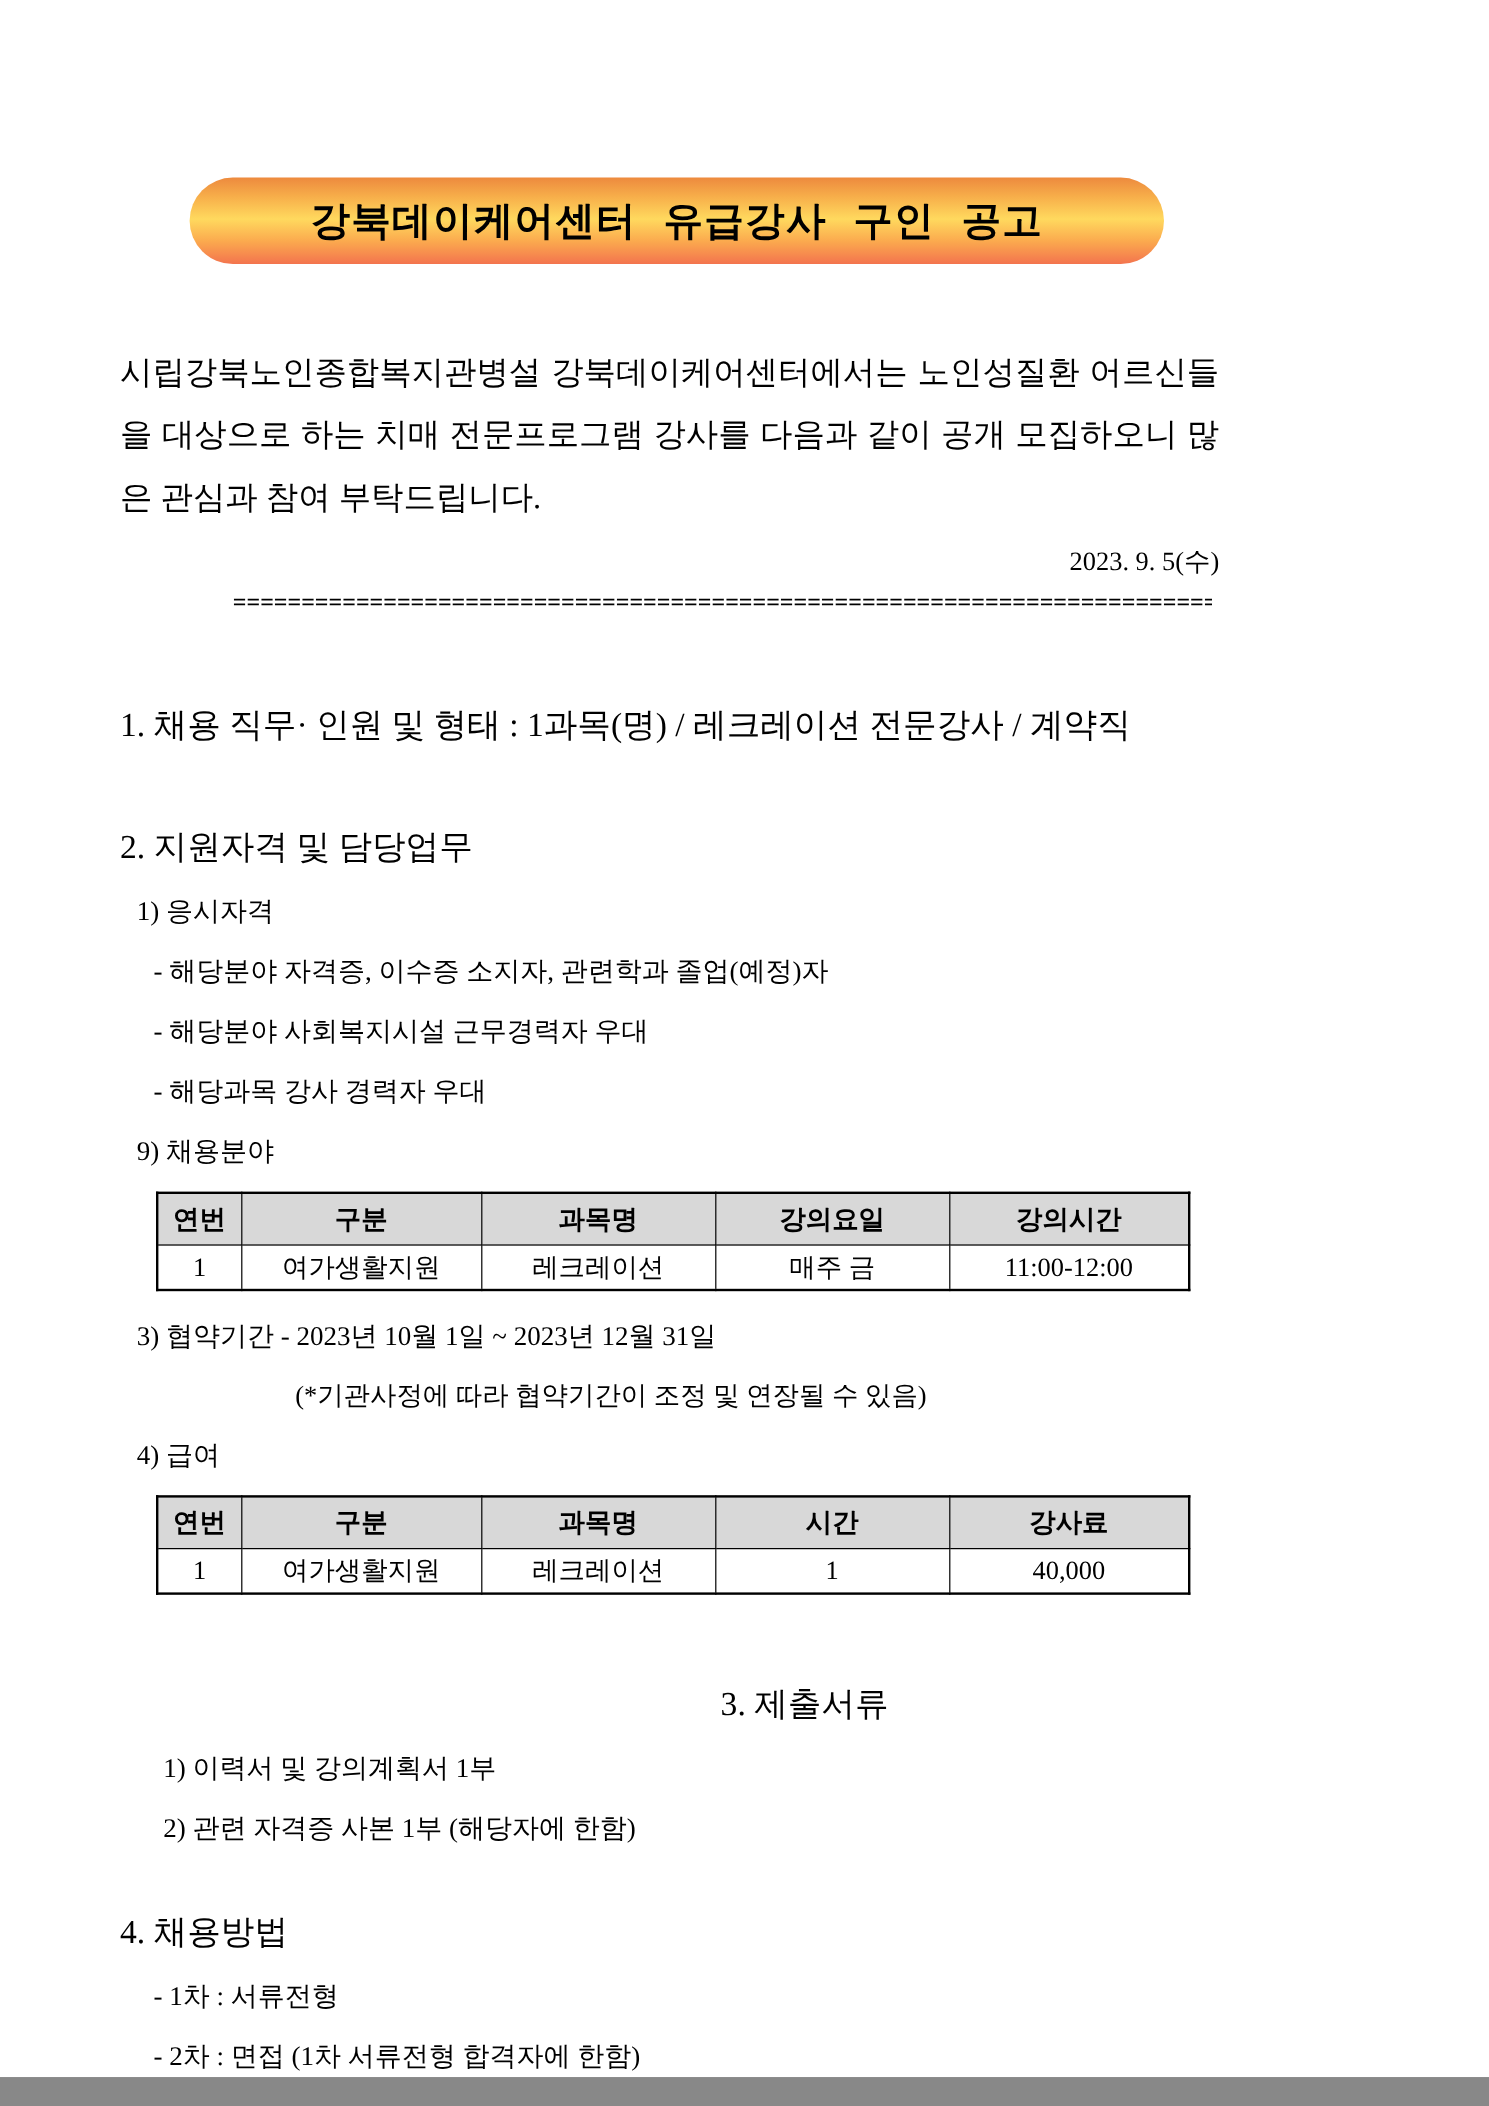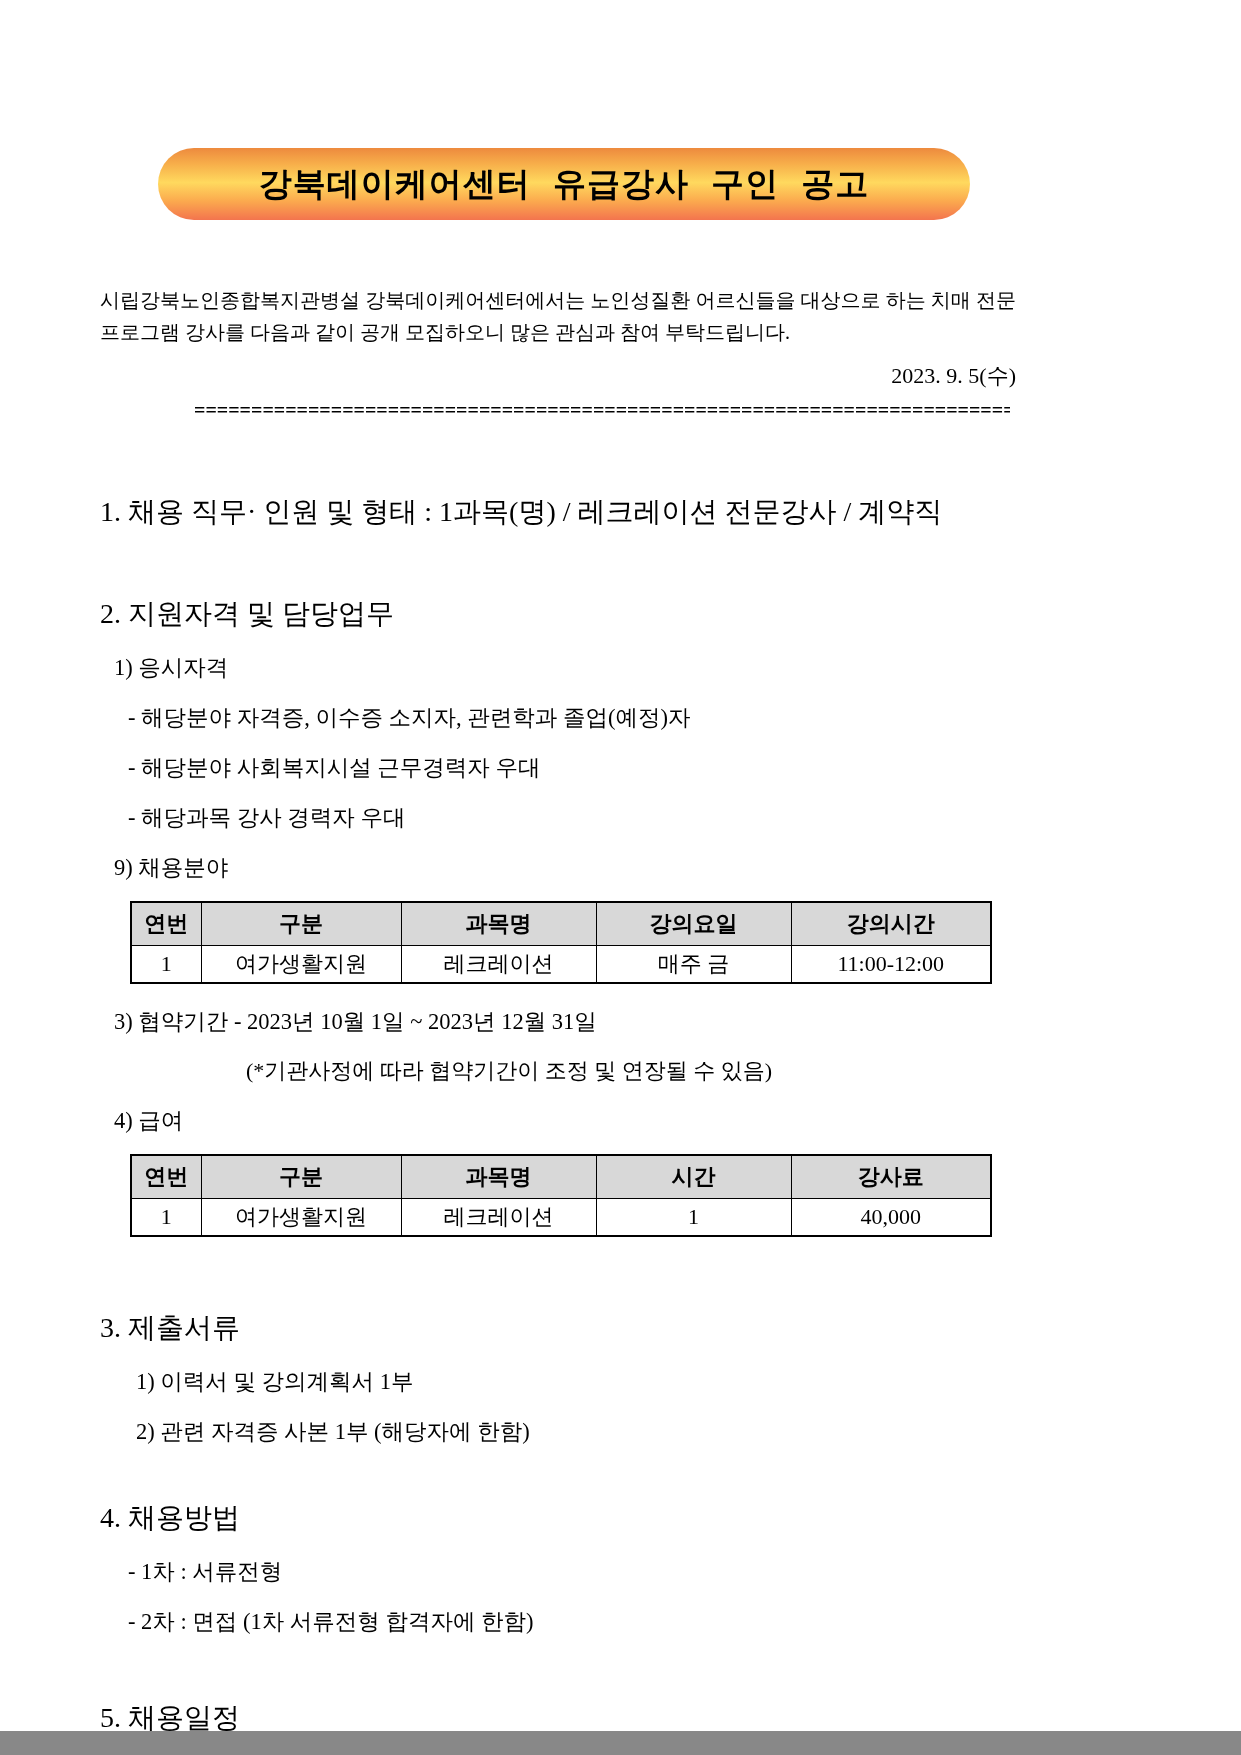--- a/index.html
+++ b/index.html
@@ -17,21 +17,21 @@
     border-radius:36px;
     background:linear-gradient(180deg,#ED8A3E 0%,#F7AE4A 22%,#FFD95E 48%,#FBA94E 74%,#F3744E 100%);
     display:flex;align-items:center;justify-content:center;
   }
   .banner-title{
     font-family:"Liberation Sans","DejaVu Sans",sans-serif;
     font-weight:bold;font-size:33px;letter-spacing:1px;word-spacing:12px;color:#000;
   }
   .intro{
     margin:64px 0 13px 100px;width:916px;
-    font-size:20px;line-height:32px;
+    font-size:27px;line-height:52px;
     text-align:justify;word-break:break-all;
   }
   .date-line{
     margin:12px 0 0 100px;width:916px;
     text-align:right;font-size:22px;
   }
   .divider{
     margin:8px 0 0 194px;width:816px;height:24px;
     font-weight:bold;font-size:20px;line-height:22px;
     white-space:nowrap;overflow:hidden;letter-spacing:0px;
@@ -131,21 +131,21 @@
     <tr>
       <td>1</td>
       <td>여가생활지원</td>
       <td>레크레이션</td>
       <td>1</td>
       <td>40,000</td>
     </tr>
   </tbody>
     </table>
 
-  <div class="h-main" style="margin-top:72px;">3. 제출서류</div>
+  <div class="h-main" style="margin-top:72px;text-align:center;">3. 제출서류</div>
   <div class="item mt-line">1) 이력서 및 강의계획서 1부</div>
   <div class="item mt-line">2) 관련 자격증 사본 1부 (해당자에 한함)</div>
 
   <div class="h-main" style="margin-top:52px;">4. 채용방법</div>
   <div class="bullet mt-line">- 1차 : 서류전형</div>
   <div class="bullet mt-line">- 2차 : 면접 (1차 서류전형 합격자에 한함)</div>
 
   <div class="h-main" style="margin-top:62px;">5. 채용일정</div>
 
   <table class="sched-table">

